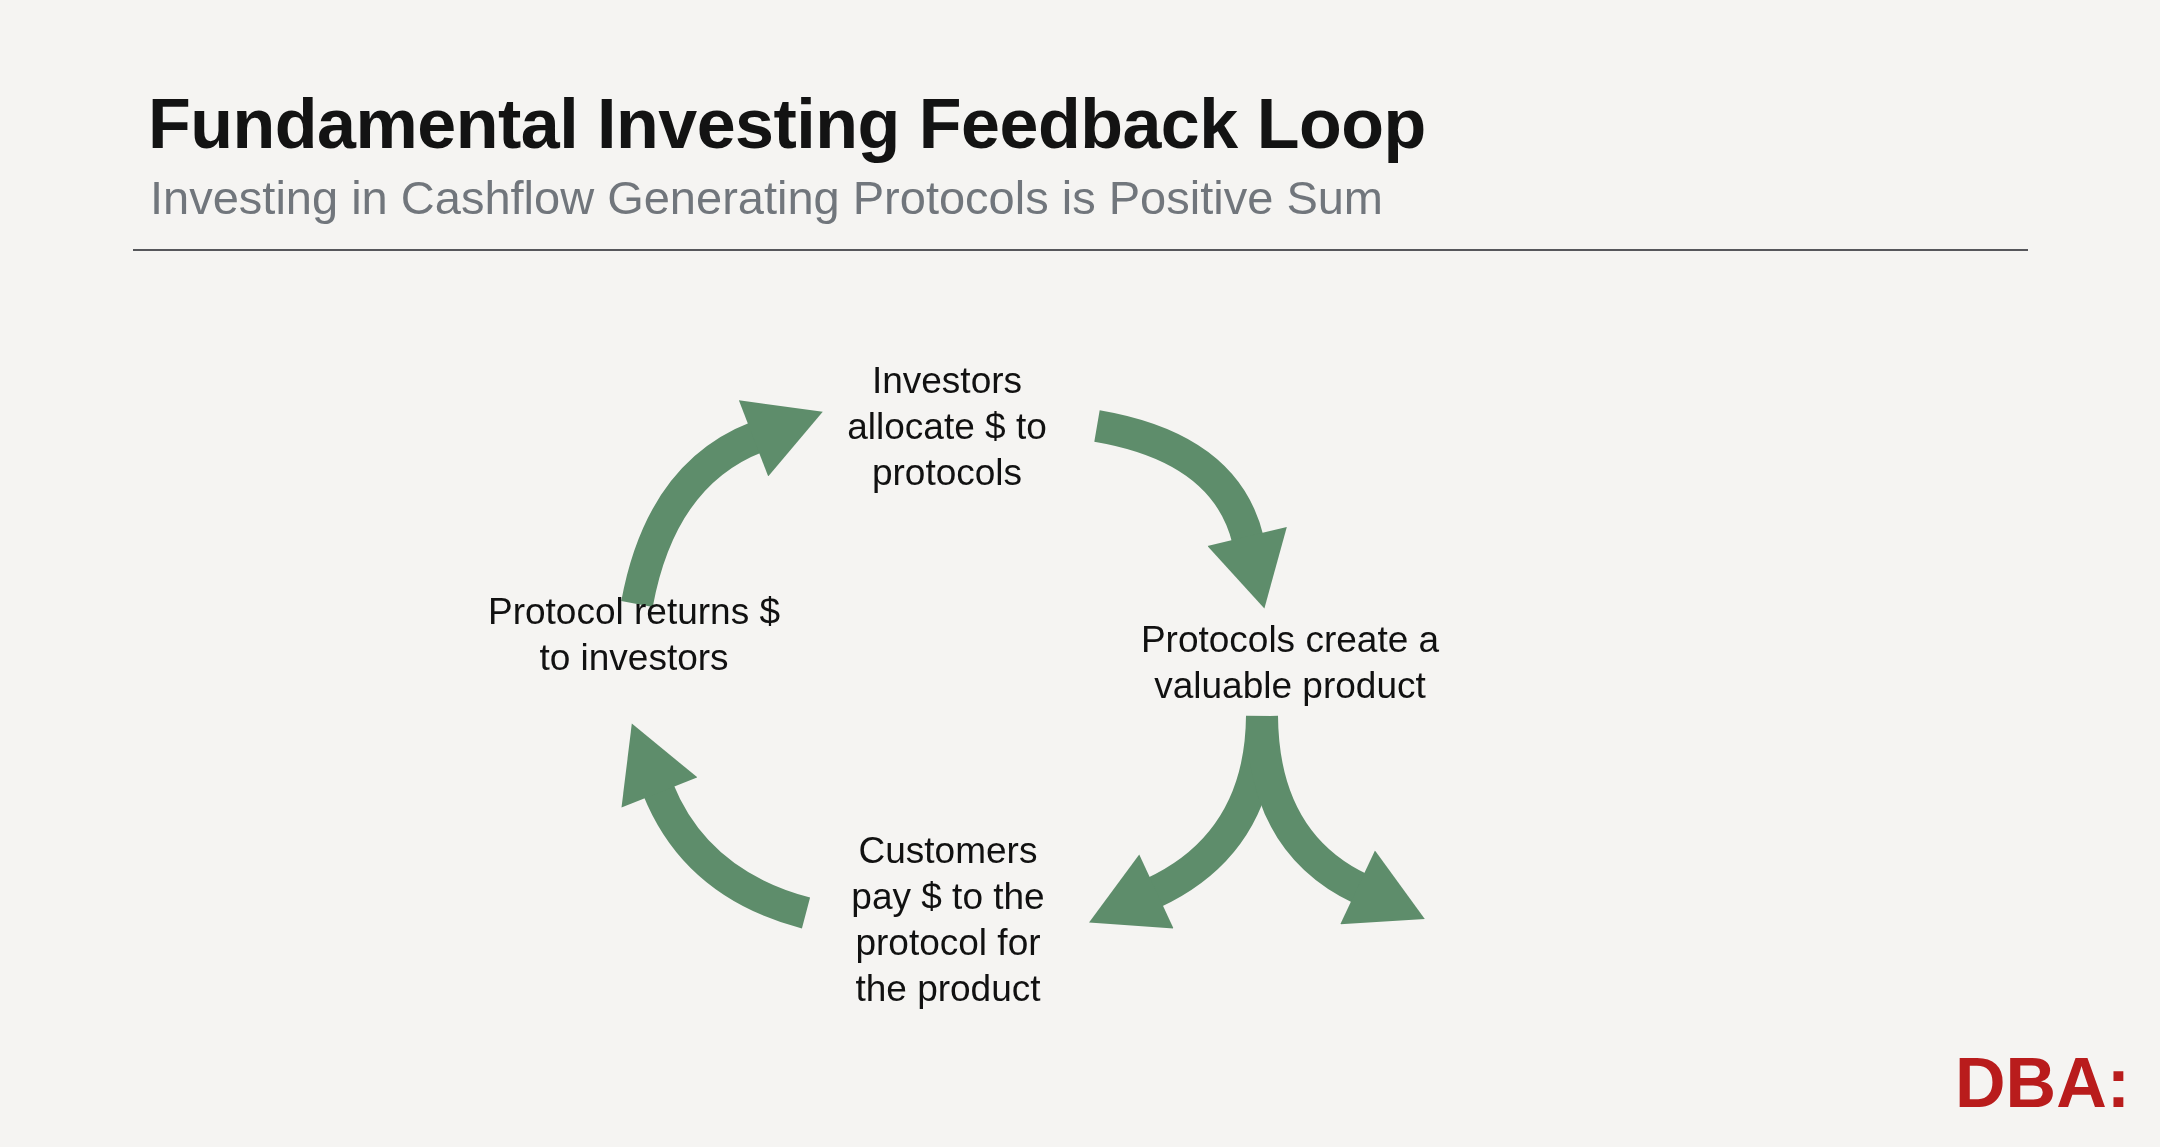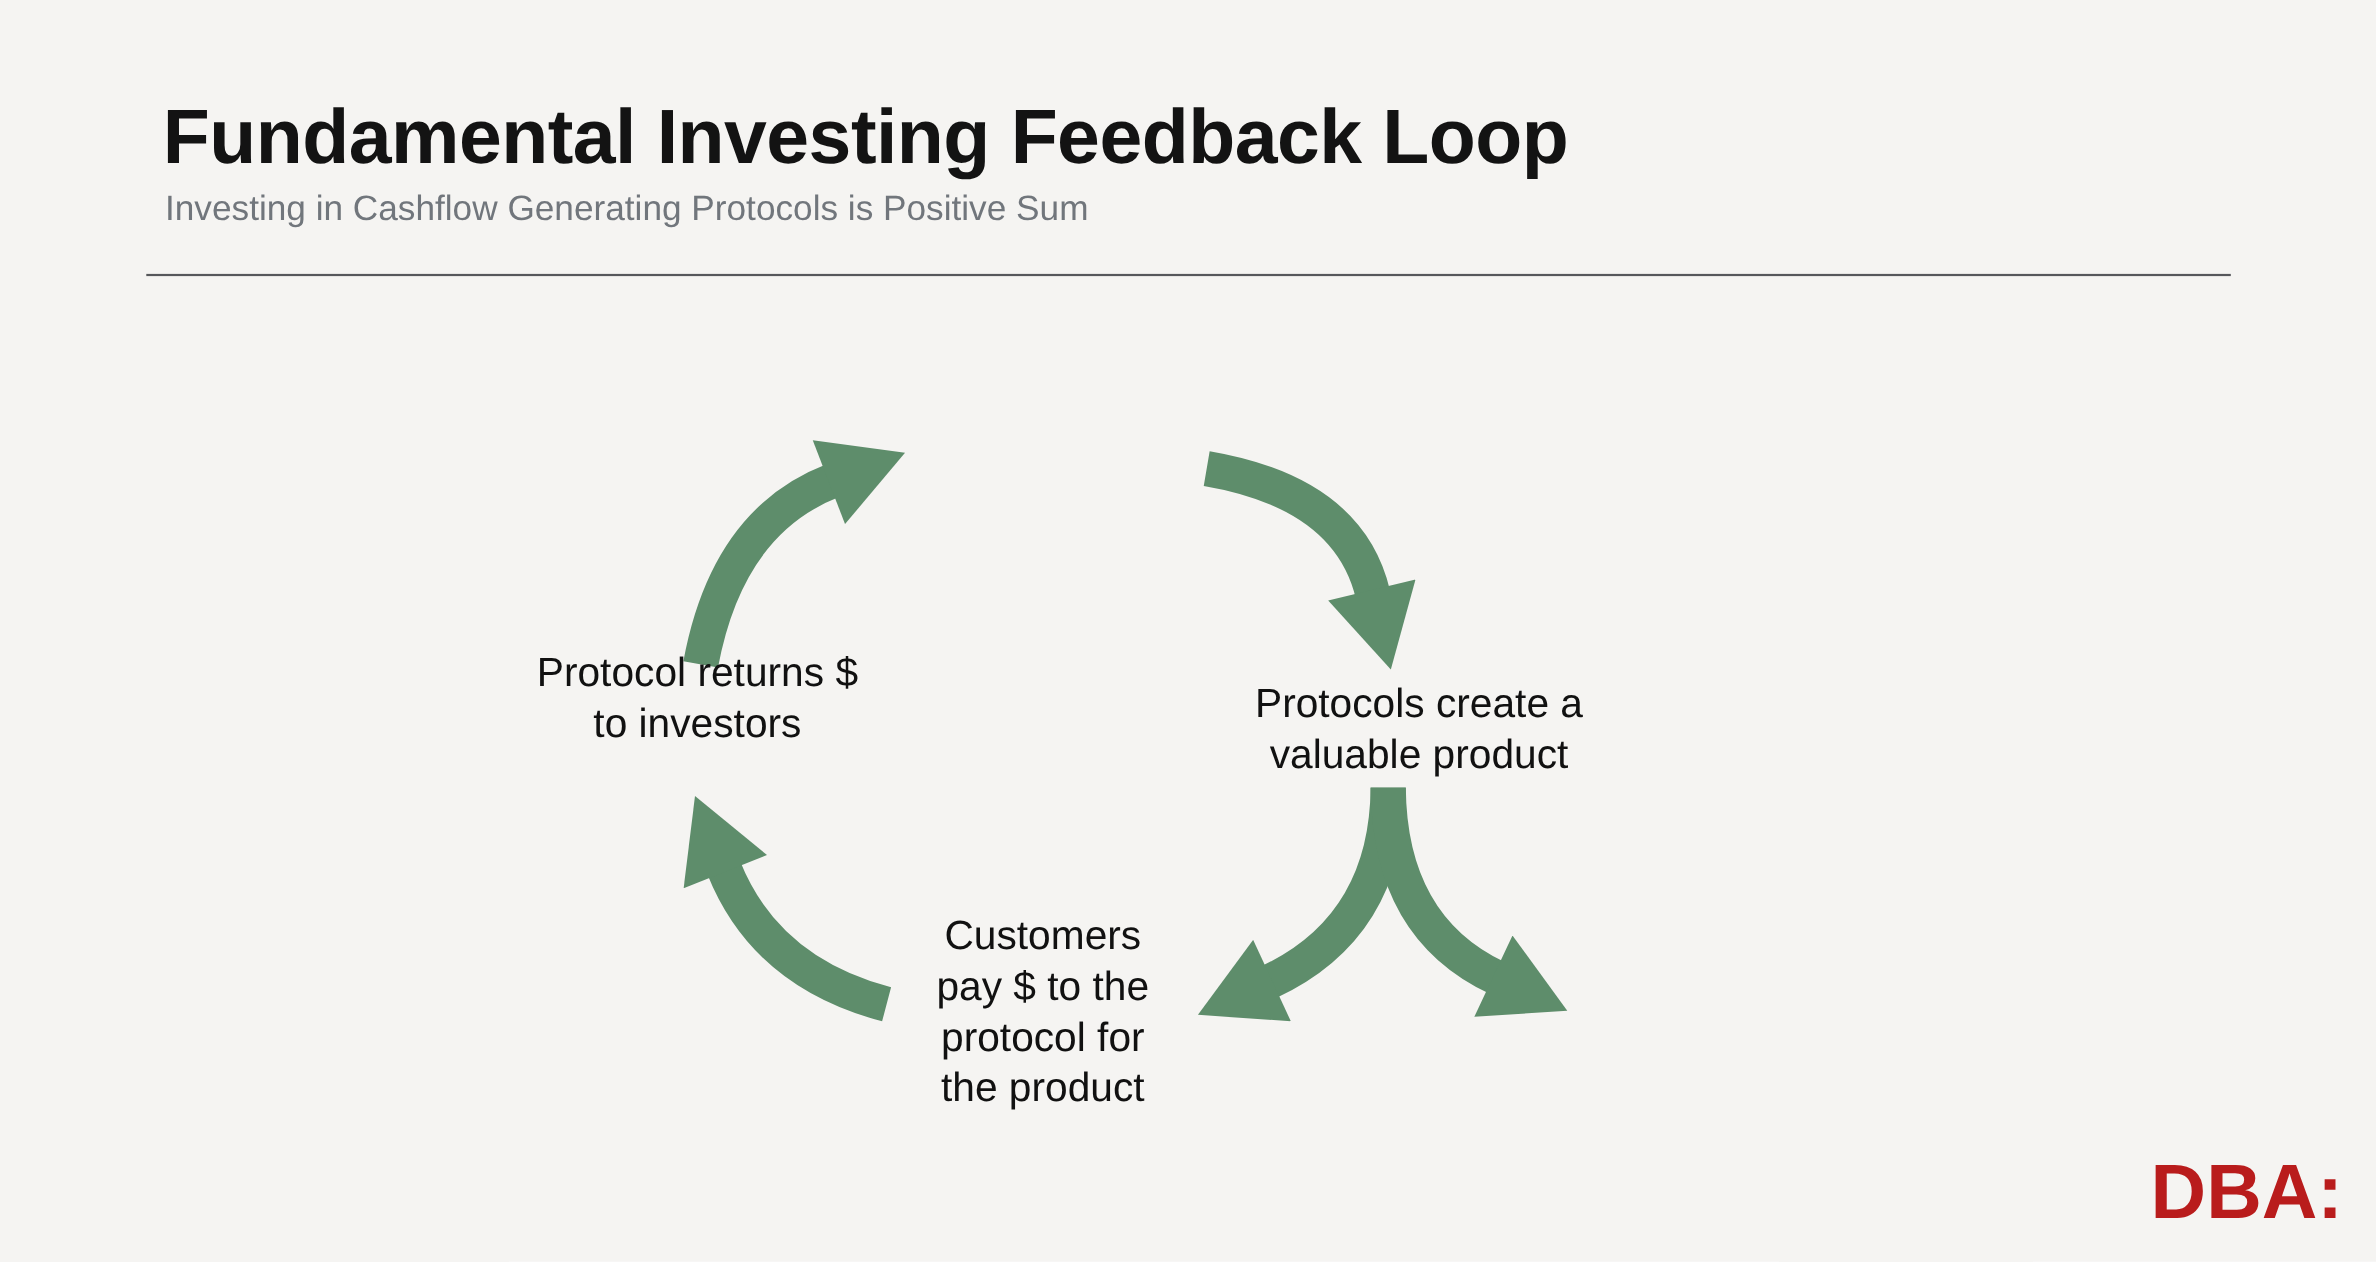--- a/index.html
+++ b/index.html
@@ -13,21 +13,21 @@
     background:#f5f4f2;
   }
   
   .title{
     position:absolute;left:148px;top:88px;margin:0;
     font-size:70px;line-height:1.05;font-weight:600;
     letter-spacing:-0.5px;color:#131313;
   }
   .subtitle{
     position:absolute;left:150px;top:172px;margin:0;
-    font-size:32px;line-height:1.1;font-weight:500;
+    font-size:47px;line-height:1.1;font-weight:500;
     color:#71767c;
   }
   .divider{
     position:absolute;left:133px;top:249px;
     width:1895px;height:2px;background:#56575b;
   }
   
   .node{
     position:absolute;transform:translate(-50%,-50%);
     text-align:center;white-space:pre-line;
@@ -66,20 +66,23 @@
         <path d="M0,0 L10,5.5 L0,11 Z" fill="#5E8D6B"></path>
       </marker>
     </defs>
     <path d="M 1097,426 Q 1226,448 1248,540" fill="none" stroke-width="32" marker-end="url(#head)" stroke="#5E8D6B"></path>
     <path d="M 637,604 Q 661,474 757,437" fill="none" stroke-width="32" marker-end="url(#head)" stroke="#5E8D6B"></path>
     <path d="M 806,913 Q 696,884 658,789" fill="none" stroke-width="32" marker-end="url(#head)" stroke="#5E8D6B"></path>
     <path d="M 1262,716 Q 1261,843 1153,893" fill="none" stroke-width="32" marker-end="url(#head)" stroke="#5E8D6B"></path>
     <path d="M 1262,716 Q 1263,843 1361,889" fill="none" stroke-width="32" marker-end="url(#head)" stroke="#5E8D6B"></path>
   </svg>
 
+  <div class="node n-investors">Investors
+allocate $ to
+protocols</div>
   <div class="node n-protocols-create">Protocols create a
 valuable product</div>
   <div class="node n-protocol-returns">Protocol returns $
 to investors</div>
   <div class="node n-customers-pay">Customers
 pay $ to the
 protocol for
 the product</div>
 
   <div class="logo">DBA:</div>

